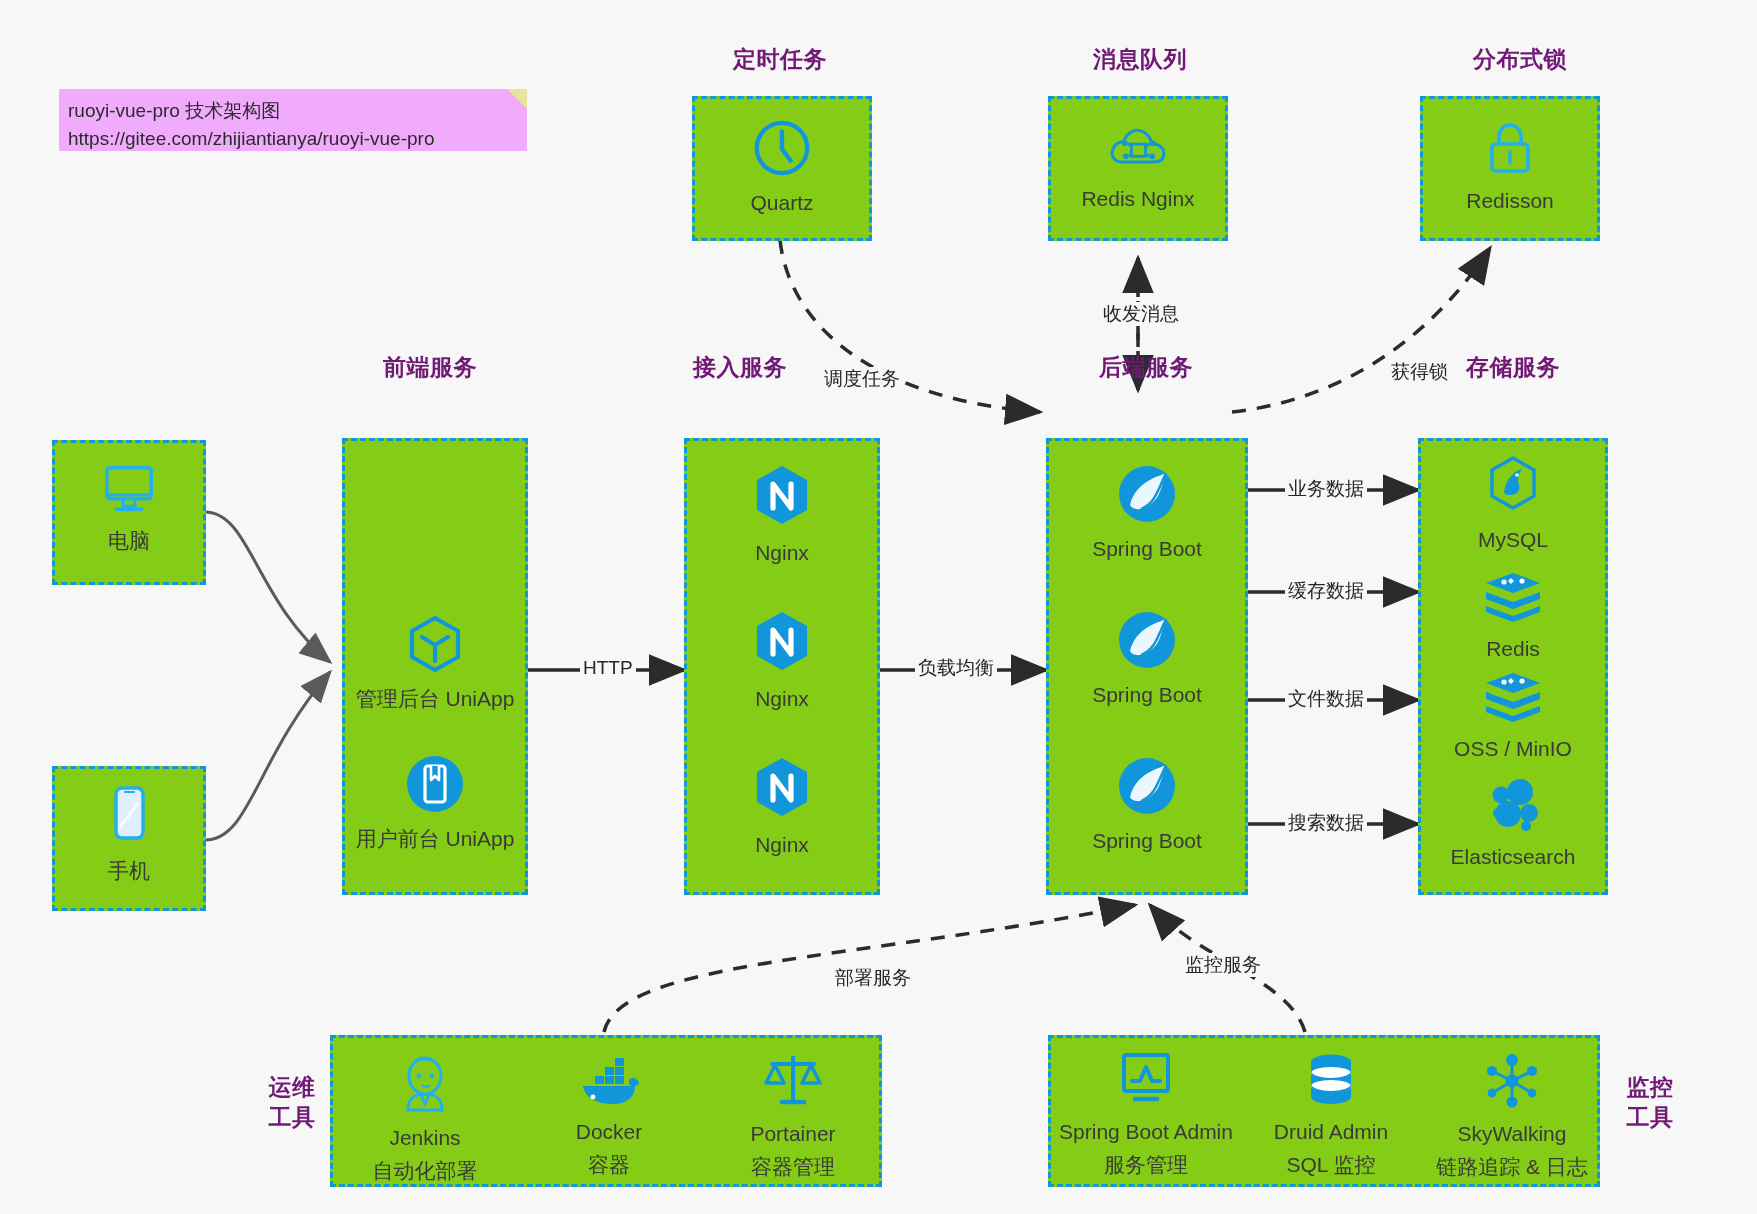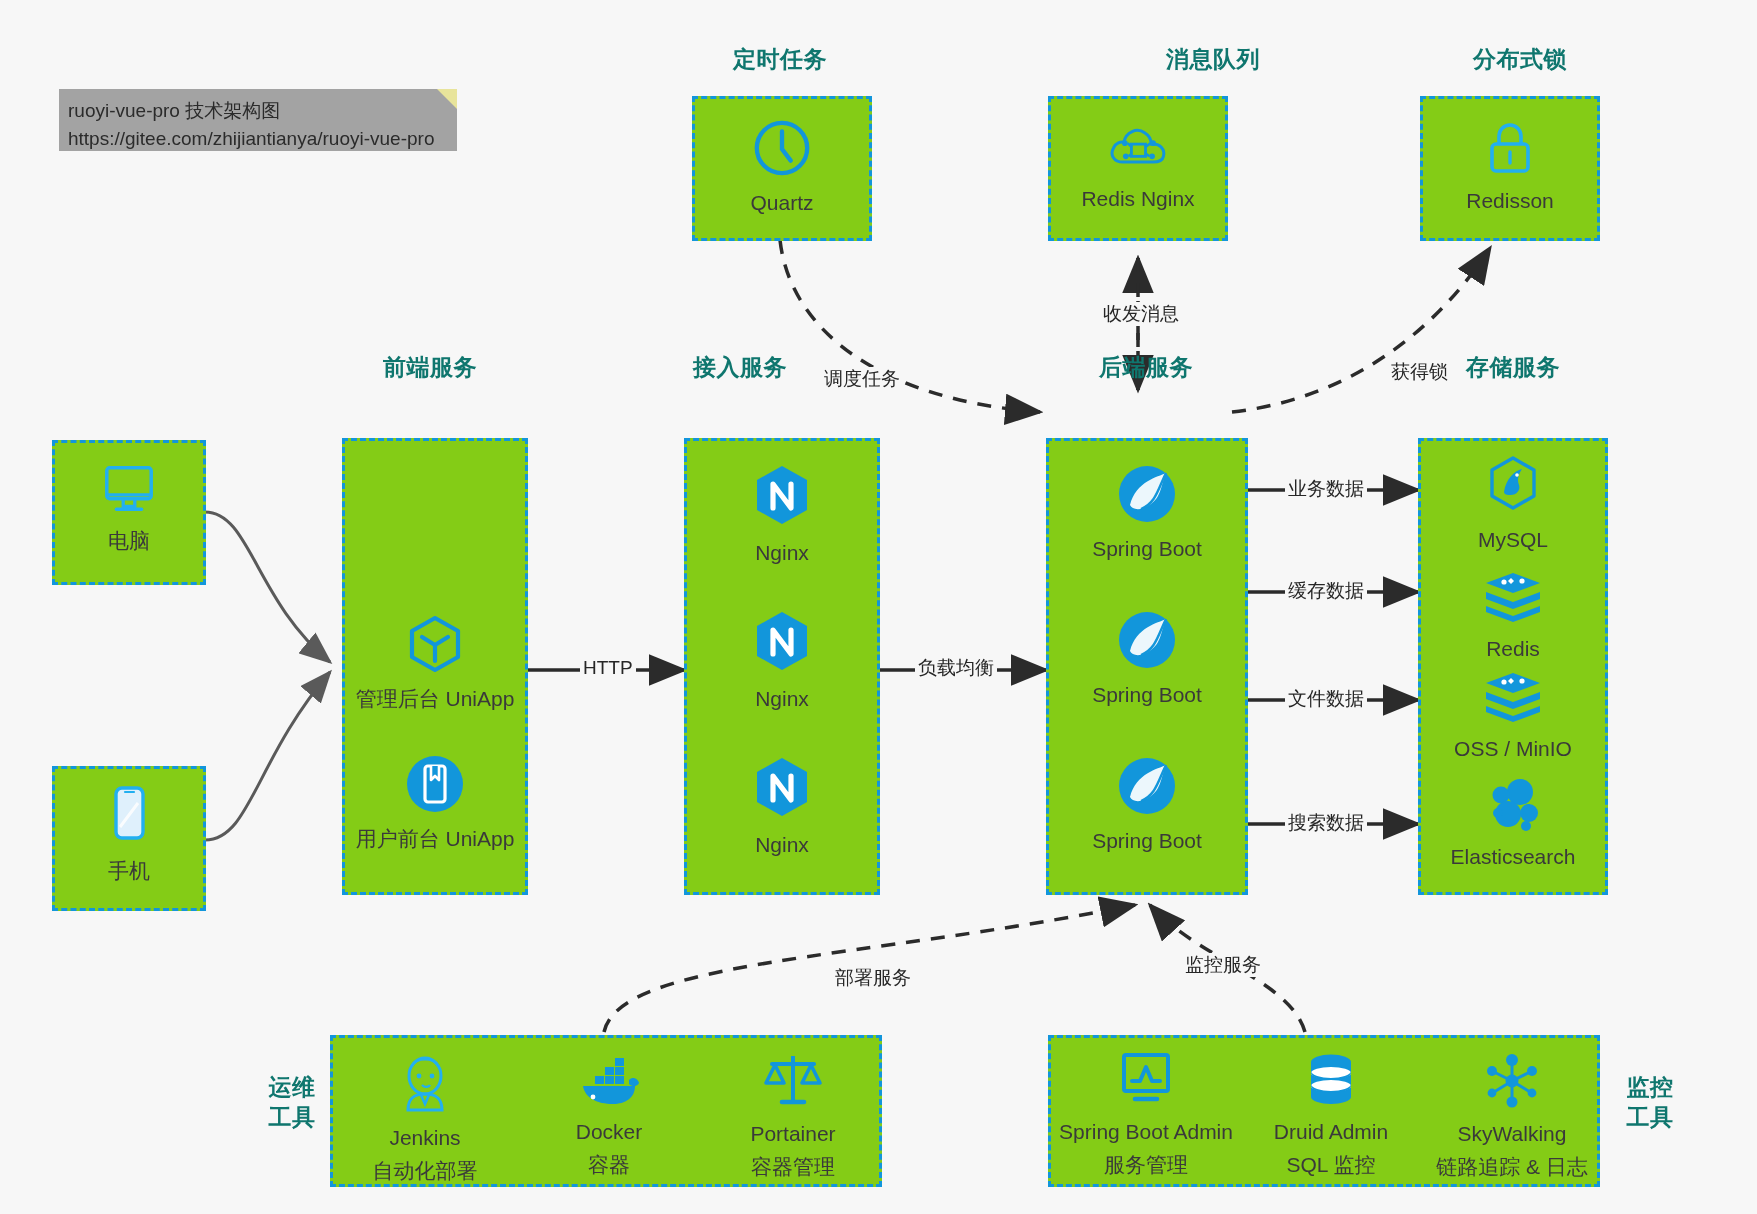--- a/index.html
+++ b/index.html
@@ -8,38 +8,38 @@
     background:#f7f7f7;
     font-family:"Liberation Sans","DejaVu Sans",sans-serif;
     position:relative;overflow:hidden;
     -webkit-font-smoothing:antialiased;
   }
   .canvas{position:absolute;inset:0;}
   svg.edges{position:absolute;left:0;top:0;width:1757px;height:1214px;pointer-events:none;}
 
   
   .note{
-    position:absolute;left:59px;top:89px;width:398px;height:62px;
-    background:#a3a3a3;
+    position:absolute;left:59px;top:89px;width:468px;height:62px;
+    background:#f0abfc;
     font-size:19px;color:#2b2b2b;line-height:28px;
     padding:8px 0 0 9px;box-sizing:border-box;
   }
   .note .fold{
     position:absolute;right:0;top:0;width:0;height:0;
     border-top:20px solid #e8e49b;border-left:20px solid transparent;
   }
   .note .ln{display:block;white-space:nowrap;}
 
   
   .gbox{
     position:absolute;box-sizing:border-box;
     border:3px dashed #1296db;background:#84cc16;
   }
   .gtitle{
-    position:absolute;color:#0f766e;font-weight:bold;font-size:23px;
+    position:absolute;color:#701a75;font-weight:bold;font-size:23px;
     text-align:center;white-space:nowrap;letter-spacing:.5px;
   }
   .gtitle.side{line-height:30px;white-space:normal;width:60px;}
 
   
   .node{
     position:absolute;display:flex;flex-direction:column;
     align-items:center;justify-content:flex-start;
     width:100%;left:0;
   }
@@ -119,21 +119,21 @@
       <span class="ico">
         <svg width="62" height="62" viewBox="0 0 64 64">
             <circle cx="32" cy="32" r="26" fill="none" stroke="#1296db" stroke-width="4.5"></circle>
             <path d="M32 15 L32 33 L41 45" fill="none" stroke="#1296db" stroke-width="4.5" stroke-linecap="round"></path>
           </svg>
       </span>
       <span class="lbl">Quartz</span>
     </div>
   </div>
 
-  <div class="gtitle" style="left:1020px;top:44px;width:240px;text-align:right;">消息队列</div>
+  <div class="gtitle" style="left:1020px;top:44px;width:240px;">消息队列</div>
   <div class="gbox" style="left:1048px;top:96px;width:180px;height:145px;">
     <div class="node" style="top:18px;">
       <span class="ico">
         <svg width="64" height="58" viewBox="0 0 68 58">
           <path d="M18 46 C8 46 4 38 8 31 C10 26 16 24 19 25 C21 14 33 9 41 15 C46 18 48 23 48 27 C58 26 63 33 61 40 C60 45 55 46 50 46 Z" fill="none" stroke="#1296db" stroke-width="3.2"></path>
           <rect x="27" y="27" width="15" height="13" fill="none" stroke="#1296db" stroke-width="3"></rect>
           <circle cx="20" cy="26" r="3" fill="#1296db"></circle>
             <circle cx="50" cy="26" r="3" fill="#1296db"></circle>
           <circle cx="21" cy="40" r="3" fill="#1296db"></circle>
             <circle cx="49" cy="40" r="3" fill="#1296db"></circle>

